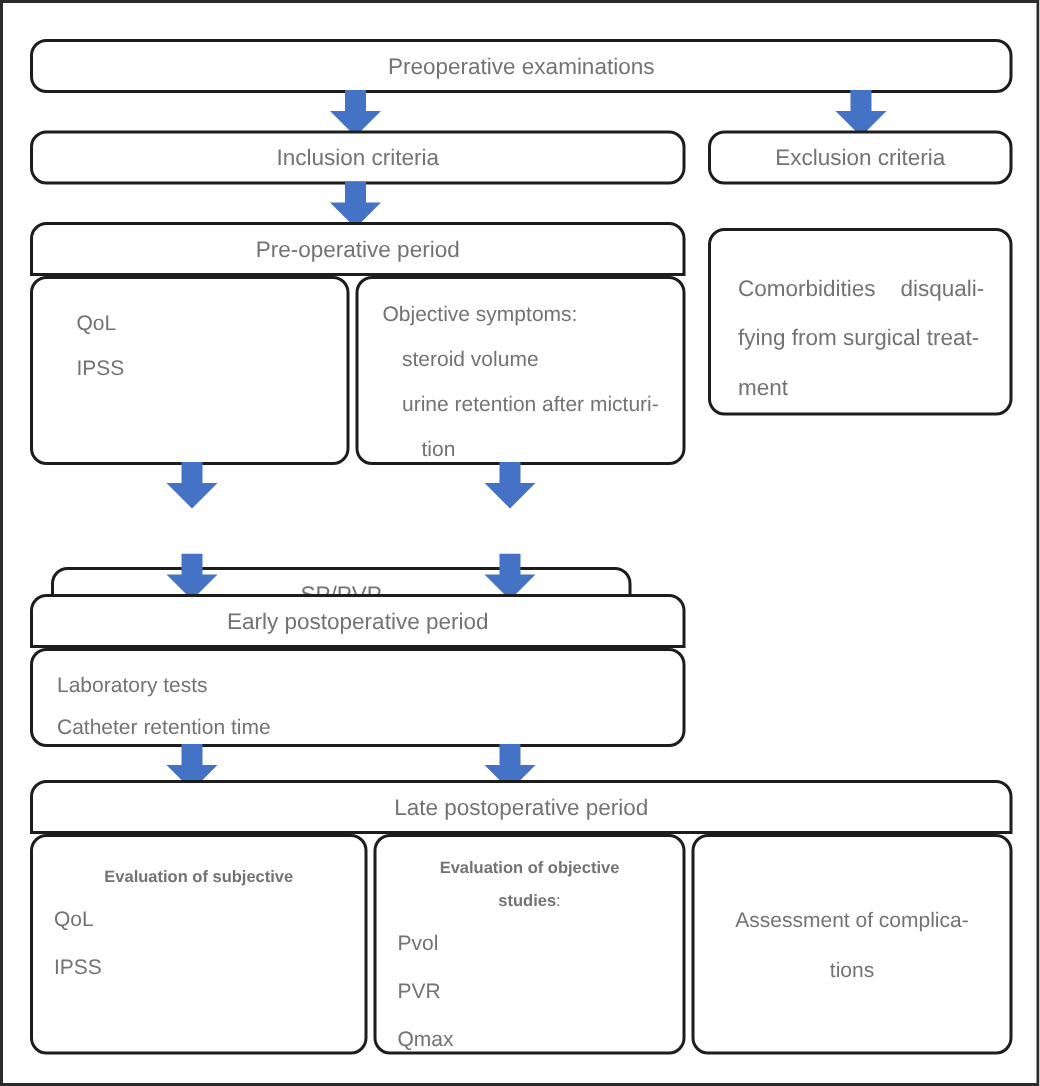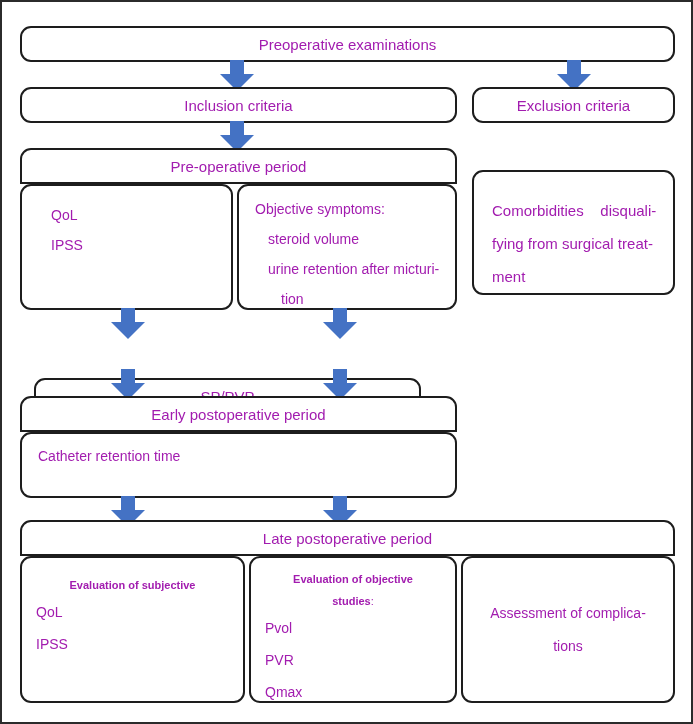--- a/index.html
+++ b/index.html
@@ -22,21 +22,21 @@
     border: 2px solid #2b2b2b;
   }
 
   
   .box {
     position: absolute;
     box-sizing: border-box;
     border: 2.5px solid #1d1d1d;
     border-radius: 11px;
     background: #ffffff;
-    color: #a21caf;
+    color: #737373;
     font-size: 14.5px;
     line-height: 1.0;
     overflow: hidden;
   }
 
   
   .hdr {
     display: flex;
     align-items: center;
     justify-content: center;
@@ -135,21 +135,21 @@
     <span class="ln ind">IPSS</span>
   </div>
 
   <div class="box body-box" style="left:235px; top:182px; width:220px; height:126px; padding-top:8px;">
     <span class="ln">Objective symptoms:</span>
     <span class="ln ind">steroid volume</span>
     <span class="ln ind">urine retention after micturi-</span>
     <span class="ln ind" style="padding-left:26px;">tion</span>
   </div>
 
-  <div class="box just" style="left:470px; top:168px; width:203px; height:125px;">
+  <div class="box just" style="left:470px; top:150px; width:203px; height:125px;">
     <span class="ln" style="display:block;white-space:pre;">Comorbidities    disquali-</span>
     <span class="ln" style="display:block;">fying from surgical treat-</span>
     <span class="ln" style="display:block;">ment</span>
   </div>
 
   <svg class="arrow" style="left:106px; top:306px;" width="40" height="32" viewBox="0 0 40 32">
     <polygon points="13,0 27,0 27,14 37,14 20,31 3,14 13,14" fill="#4472C4"></polygon>
   </svg>
   <svg class="arrow" style="left:318px; top:306px;" width="40" height="32" viewBox="0 0 40 32">
     <polygon points="13,0 27,0 27,14 37,14 20,31 3,14 13,14" fill="#4472C4"></polygon>
@@ -164,20 +164,21 @@
   </svg>
   <svg class="arrow" style="left:318px; top:367px;" width="40" height="32" viewBox="0 0 40 32">
     <polygon points="13,0 27,0 27,14 37,14 20,31 3,14 13,14" fill="#4472C4"></polygon>
   </svg>
 
   <div class="box hdr" style="left:18px; top:394px; width:437px; height:36px; border-radius:11px 11px 0 0;">
     <span>Early postoperative period</span>
   </div>
 
   <div class="box body-box" style="left:18px; top:430px; width:437px; height:66px; line-height:2.0; padding-top:8px;">
+    <span class="ln">Laboratory tests</span>
     <span class="ln">Catheter retention time</span>
   </div>
 
   <svg class="arrow" style="left:106px; top:494px;" width="40" height="32" viewBox="0 0 40 32">
     <polygon points="13,0 27,0 27,14 37,14 20,31 3,14 13,14" fill="#4472C4"></polygon>
   </svg>
   <svg class="arrow" style="left:318px; top:494px;" width="40" height="32" viewBox="0 0 40 32">
     <polygon points="13,0 27,0 27,14 37,14 20,31 3,14 13,14" fill="#4472C4"></polygon>
   </svg>
 

